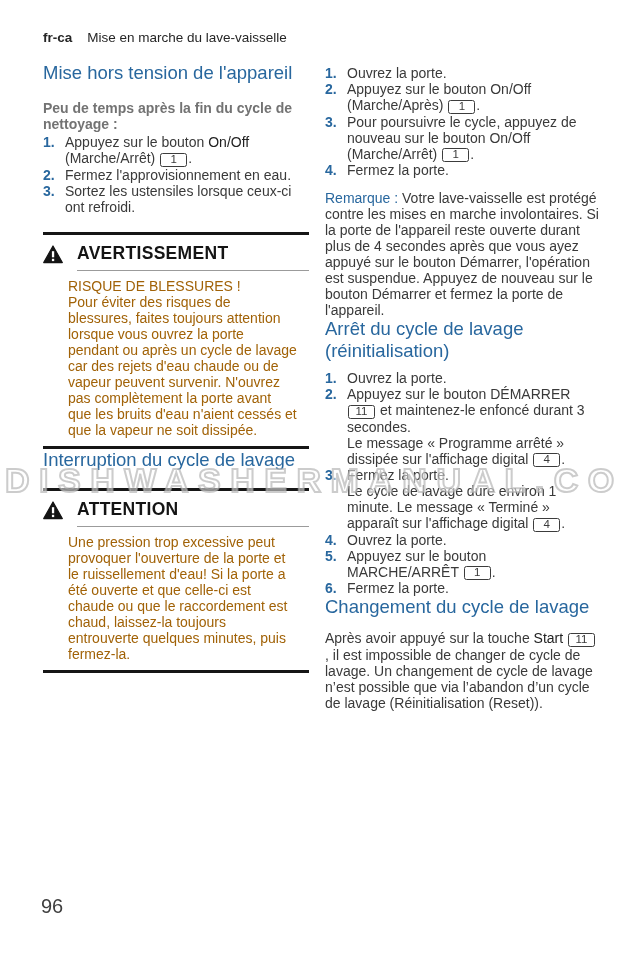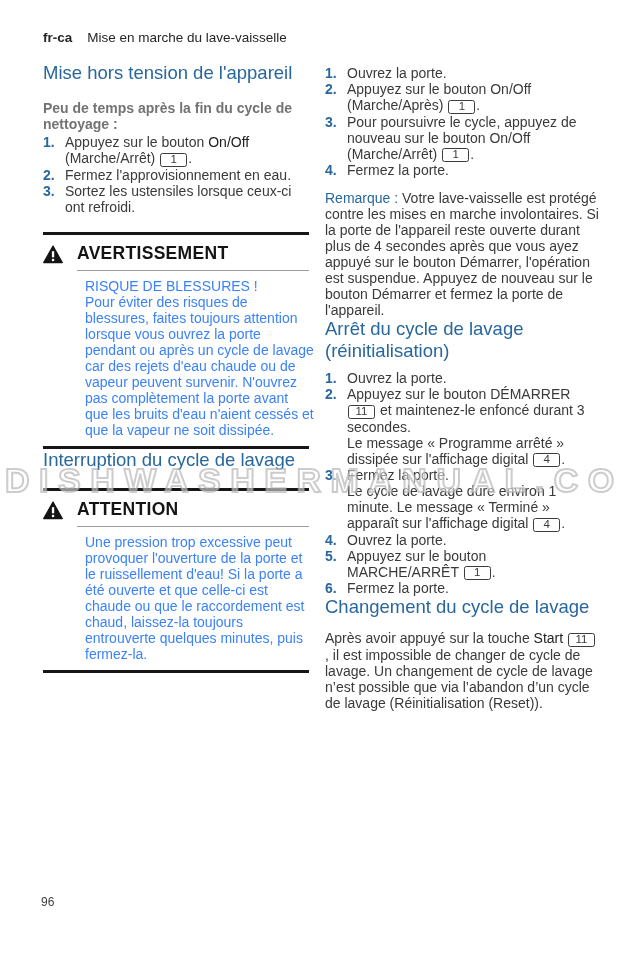--- a/index.html
+++ b/index.html
@@ -32,32 +32,32 @@
          padding:0 5px; border:1.5px solid #3c3c3c; border-radius:2.5px;
          font-size:11.5px; line-height:11px; text-align:center; vertical-align:0.5px;
          background:#fff; margin:0 1px; }
 
   .warnbox { margin-top:17px; border-top:3px solid #161616; border-bottom:3px solid #161616;
              padding:8px 0 8px; }
   .warnhead { display:flex; padding-top:2px; }
   .warnicon { flex:none; width:34px; height:19px; }
   .warntitle { font-size:17.5px; font-weight:800; color:#141414; letter-spacing:0.3px; }
   .warnsep { height:1px; background:#9b9b9b; margin:6px 0 7px 34px; }
-  .warnbody { margin-left:42px; width:230px; color:#3b82f6; }
+  .warnbody { margin-left:25px; width:230px; color:#a16207; }
 
   .remarque { margin-top:12px; }
   .rem-label { font-weight:normal; color:var(--blue); }
 
   .para { margin-top:12px; }
 
   .watermark { position:absolute; left:5px; top:461px; z-index:9; pointer-events:none;
                white-space:nowrap; font-weight:700; font-size:34px; letter-spacing:9.5px;
                color:rgba(255,255,255,0.50); -webkit-text-stroke:2px rgba(173,173,173,0.62); }
 
-  .pagenum { position:absolute; left:41px; top:895px; font-size:12px; color:#3f3f3f; }
+  .pagenum { position:absolute; left:41px; top:895px; font-size:20px; color:#3f3f3f; }
 </style>
 </head>
 <body>
 
 <div class="page">
 
   <div class="header">
     <span class="tag">fr-ca</span><span class="htitle">Mise en marche du lave-vaisselle</span>
   </div>
 

